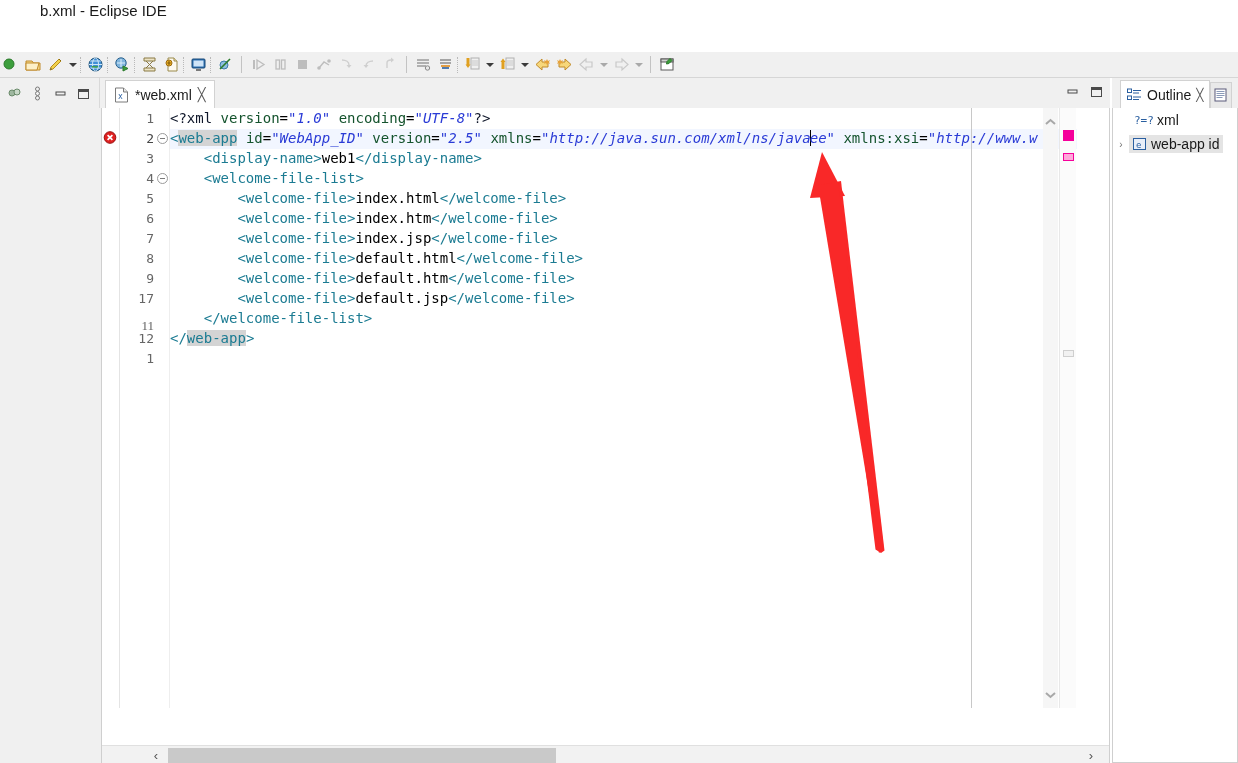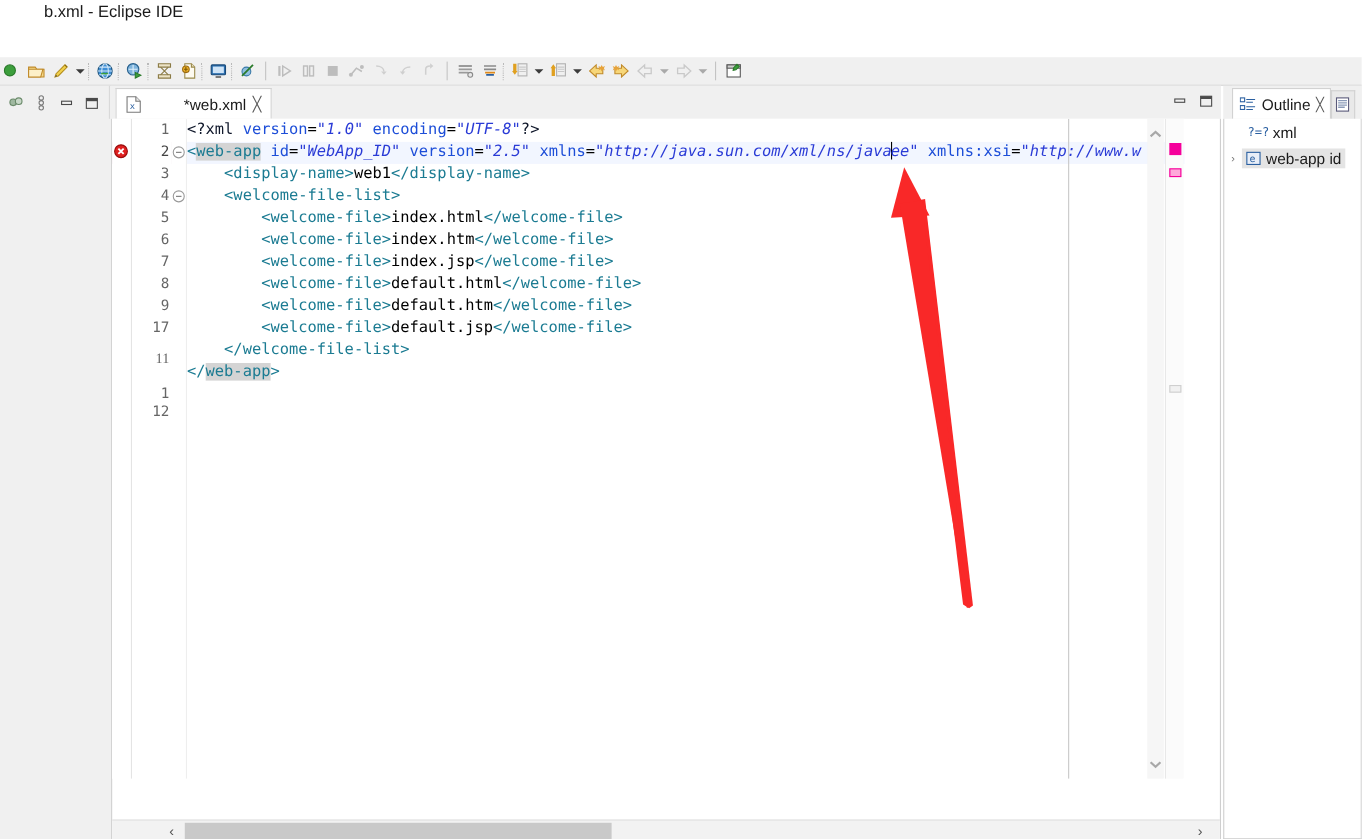--- a/index.html
+++ b/index.html
@@ -93,21 +93,21 @@
     background: #f0f0f0;
   }
   .etab {
     position: absolute; left: 4px; top: 2px; height: 28px;
     background: #ffffff;
     border: 1px solid #d2d2d2; border-bottom: none;
     border-top: 1px solid #d2d2d2;
     display: flex; align-items: center; gap: 6px;
     padding: 0 8px 0 8px;
   }
-  .etab .tab-label { font-size: 14px; color: #1a1a1a; white-space: nowrap; margin-left: 32px; }
+  .etab .tab-label { font-size: 14px; color: #1a1a1a; white-space: nowrap; }
   .etab .close-x { font-size: 13px; color: #5a5a5a; line-height: 1; }
   .tab-min-max {
     position: absolute; right: 6px; top: 6px;
     display: flex; gap: 9px; align-items: center;
   }
 
   
   .editor-body {
     position: absolute; left: 101px; top: 30px;
     width: 1009px; height: 680px;
@@ -172,21 +172,21 @@
     position: absolute; left: 68px; top: 21px;
     width: 907px; height: 20px; background: #f2f6ff;
   }
   
   .print-margin {
     position: absolute; left: 869px; top: 0; width: 1px; height: 600px;
     background: #c8c8c8;
   }
   
   .t-tag   { color: #1b7b92; }
-  .t-attr  { color: #1d4ed8; }
+  .t-attr  { color: #14532d; }
   .t-val   { color: #2a3bd6; font-style: italic; }
   .t-txt   { color: #000000; }
   .t-pi    { color: #0f172a; }
   .sel     { background: #d4d4d4; }
   .caret {
     display: inline-block; width: 0; border-left: 1.5px solid #000;
     height: 16px; vertical-align: -3px; margin: 0 -1px;
   }
 
   
@@ -559,21 +559,21 @@
             <div class="ln cur" style="top: 21px;">2</div>
             <div class="ln" style="top: 41px;">3</div>
             <div class="ln" style="top: 61px;">4</div>
             <div class="ln" style="top: 81px;">5</div>
             <div class="ln" style="top: 101px;">6</div>
             <div class="ln" style="top: 121px;">7</div>
             <div class="ln" style="top: 141px;">8</div>
             <div class="ln" style="top: 161px;">9</div>
             <div class="ln" style="top: 181px;">17</div>
             <div class="ln" style="top: 208px; font-family: Liberation Serif, serif;">11</div>
-            <div class="ln" style="top: 221px; margin-top: 36px;">12</div>
+            <div class="ln" style="top: 221px;">12</div>
             <div class="ln" style="top: 241px;">1</div>
           </div>
         <div class="fold-col">
             <div class="fold" style="top: 25px;"></div>
             <div class="fold" style="top: 65px;"></div>
           </div>
         <div class="code"><div class="row" style="top: 0px; left: 0px;"><span class="t-pi">&lt;?xml </span><span class="t-attr">version</span><span class="t-txt">=</span><span class="t-val">"1.0"</span><span class="t-txt"> </span><span class="t-attr">encoding</span><span class="t-txt">=</span><span class="t-val">"UTF-8"</span><span class="t-pi">?&gt;</span></div><div class="row" style="top: 20px; left: 0px;"><span class="t-tag">&lt;</span><span class="t-tag sel">web-app</span><span class="t-txt"> </span><span class="t-attr">id</span><span class="t-txt">=</span><span class="t-val">"WebApp_ID"</span><span class="t-txt"> </span><span class="t-attr">version</span><span class="t-txt">=</span><span class="t-val">"2.5"</span><span class="t-txt"> </span><span class="t-attr">xmlns</span><span class="t-txt">=</span><span class="t-val">"http://java.sun.com/xml/ns/java</span><span class="caret"></span><span class="t-val">ee"</span><span class="t-txt"> </span><span class="t-attr">xmlns:xsi</span><span class="t-txt">=</span><span class="t-val">"http://www.w</span></div><div class="row" style="top: 40px; left: 33.72px;"><span class="t-tag">&lt;display-name&gt;</span><span class="t-txt">web1</span><span class="t-tag">&lt;/display-name&gt;</span></div><div class="row" style="top: 60px; left: 33.72px;"><span class="t-tag">&lt;welcome-file-list&gt;</span></div><div class="row" style="top: 80px; left: 67.44px;"><span class="t-tag">&lt;welcome-file&gt;</span><span class="t-txt">index.html</span><span class="t-tag">&lt;/welcome-file&gt;</span></div><div class="row" style="top: 100px; left: 67.44px;"><span class="t-tag">&lt;welcome-file&gt;</span><span class="t-txt">index.htm</span><span class="t-tag">&lt;/welcome-file&gt;</span></div><div class="row" style="top: 120px; left: 67.44px;"><span class="t-tag">&lt;welcome-file&gt;</span><span class="t-txt">index.jsp</span><span class="t-tag">&lt;/welcome-file&gt;</span></div><div class="row" style="top: 140px; left: 67.44px;"><span class="t-tag">&lt;welcome-file&gt;</span><span class="t-txt">default.html</span><span class="t-tag">&lt;/welcome-file&gt;</span></div><div class="row" style="top: 160px; left: 67.44px;"><span class="t-tag">&lt;welcome-file&gt;</span><span class="t-txt">default.htm</span><span class="t-tag">&lt;/welcome-file&gt;</span></div><div class="row" style="top: 180px; left: 67.44px;"><span class="t-tag">&lt;welcome-file&gt;</span><span class="t-txt">default.jsp</span><span class="t-tag">&lt;/welcome-file&gt;</span></div><div class="row" style="top: 200px; left: 33.72px;"><span class="t-tag">&lt;/welcome-file-list&gt;</span></div><div class="row" style="top: 220px; left: 0px;"><span class="t-tag">&lt;/</span><span class="t-tag sel">web-app</span><span class="t-tag">&gt;</span></div><div class="row" style="top: 240px; left: 0px;"></div></div>
         <div class="print-margin"></div>
 
         <div class="oruler">

